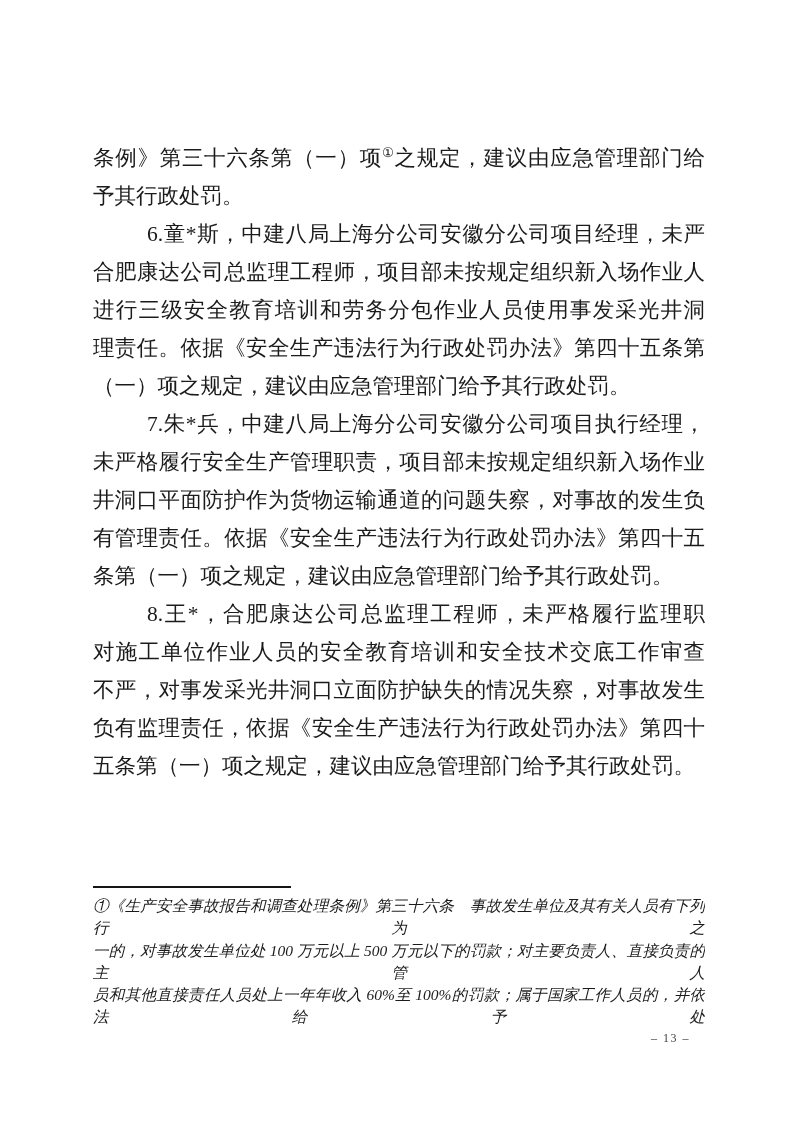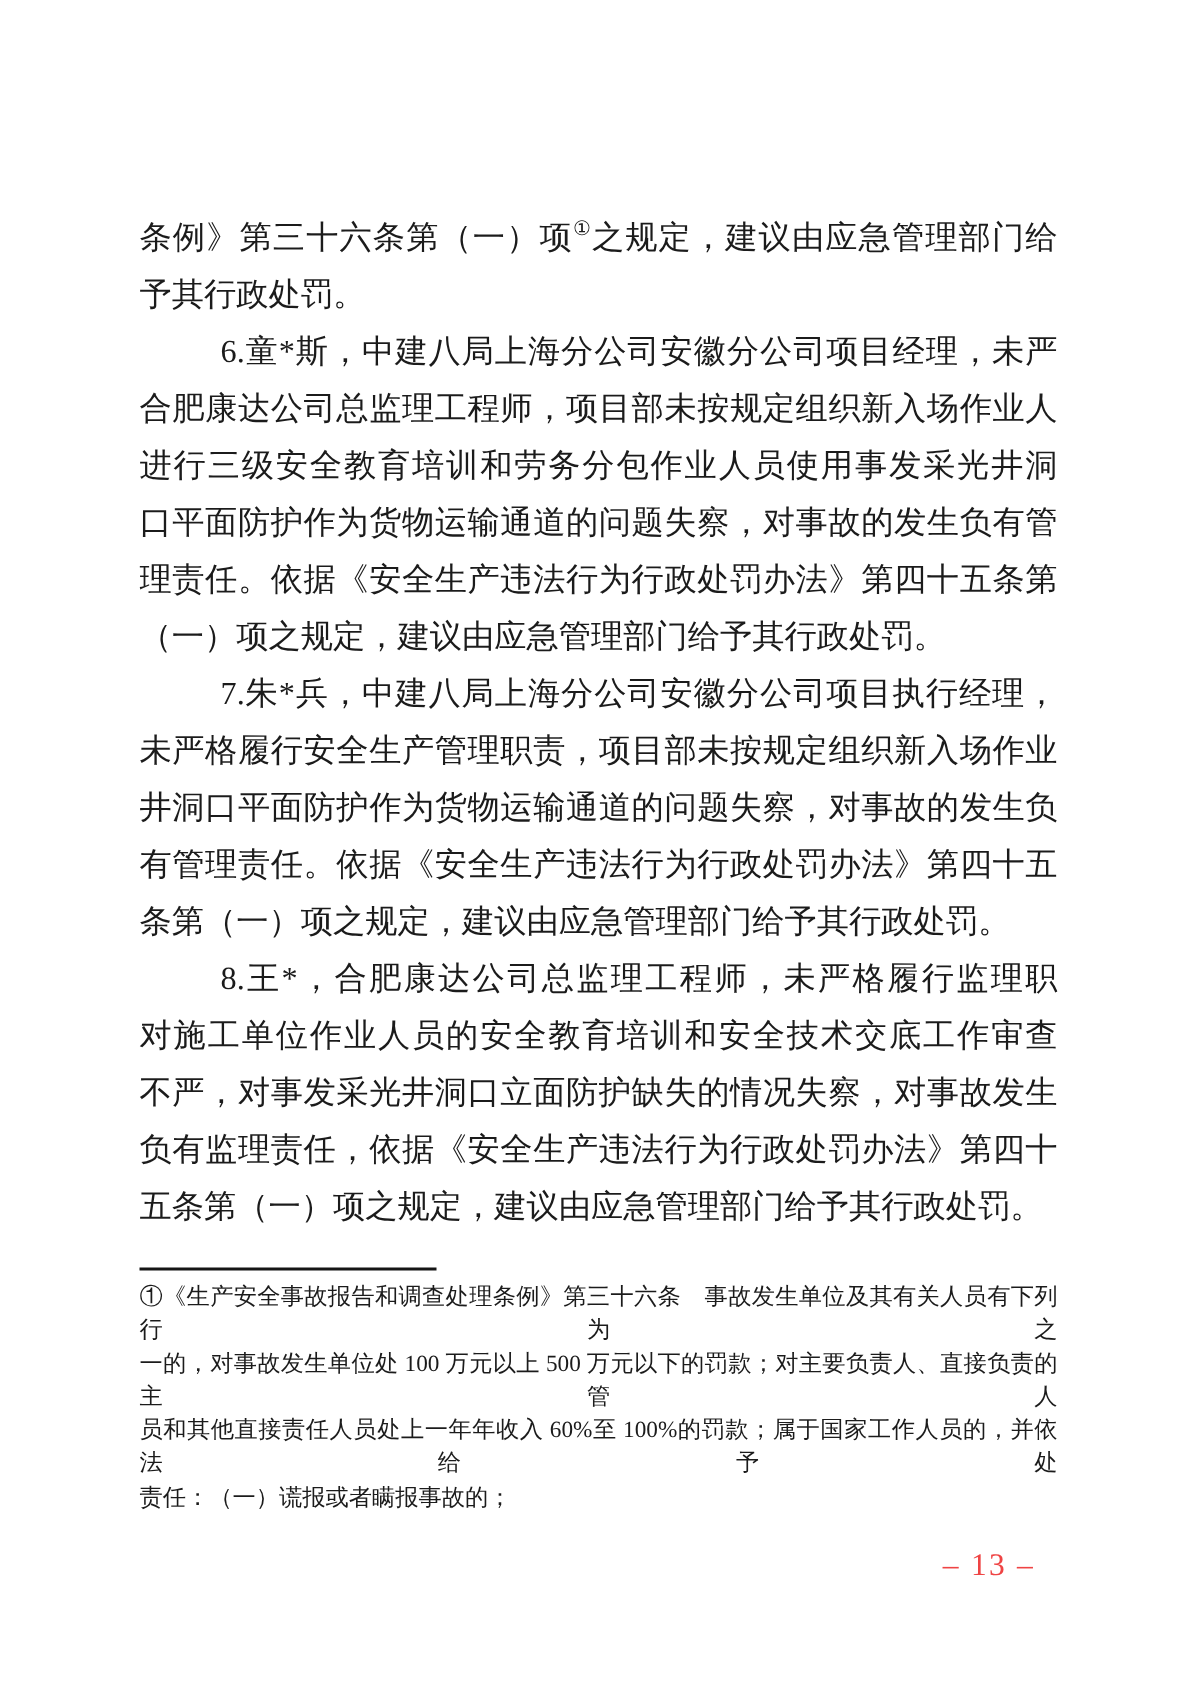--- a/index.html
+++ b/index.html
@@ -37,23 +37,24 @@
   .line.indent {
     text-indent: 54px;
   }
   .fnref {
     font-size: 0.62em;
     vertical-align: super;
     line-height: 0;
   }
   .footnote {
     position: absolute;
-    top: 845px;
+    top: 886px;
     left: 93px;
     width: 612px;
+    font-style: italic;
   }
   .fn-rule {
     width: 198px;
     height: 0;
     border-top: 2px solid #151515;
     margin: 0 0 7px 0;
   }
   .fn-line {
     font-size: 15.5px;
     line-height: 22.3px;
@@ -61,58 +62,56 @@
     text-align-last: justify;
     overflow: hidden;
   }
   .fn-line.last {
     text-align-last: left;
   }
   .footer {
     position: absolute;
     top: 1031px;
     right: 103px;
-    font-size: 21px;
+    font-size: 12px;
     letter-spacing: 1.5px;
-    color: #ef4444;
+    color: #404040;
   }
 </style>
 </head>
 <body>
 
 <div class="page">
 
   <div class="body-text" id="body-text">
       <div class="line">条例》第三十六条第（一）项<span class="fnref">①</span>之规定，建议由应急管理部门给</div>
       <div class="line last">予其行政处罚。</div>
       <div class="line indent">6.童*斯，中建八局上海分公司安徽分公司项目经理，未严</div>
       <div class="line">合肥康达公司总监理工程师，项目部未按规定组织新入场作业人员</div>
       <div class="line">进行三级安全教育培训和劳务分包作业人员使用事发采光井洞</div>
-      <div class="line">口平面防护作为货物运输通道的问题失察，对事故的发生负有管</div>
       <div class="line">理责任。依据《安全生产违法行为行政处罚办法》第四十五条第</div>
       <div class="line last">（一）项之规定，建议由应急管理部门给予其行政处罚。</div>
       <div class="line indent">7.朱*兵，中建八局上海分公司安徽分公司项目执行经理，</div>
       <div class="line">未严格履行安全生产管理职责，项目部未按规定组织新入场作业</div>
       <div class="line">井洞口平面防护作为货物运输通道的问题失察，对事故的发生负</div>
       <div class="line">有管理责任。依据《安全生产违法行为行政处罚办法》第四十五</div>
       <div class="line last">条第（一）项之规定，建议由应急管理部门给予其行政处罚。</div>
       <div class="line indent">8.王*，合肥康达公司总监理工程师，未严格履行监理职责，</div>
       <div class="line">对施工单位作业人员的安全教育培训和安全技术交底工作审查</div>
       <div class="line">不严，对事发采光井洞口立面防护缺失的情况失察，对事故发生</div>
       <div class="line">负有监理责任，依据《安全生产违法行为行政处罚办法》第四十</div>
       <div class="line last">五条第（一）项之规定，建议由应急管理部门给予其行政处罚。</div>
     </div>
 
   <div class="footnote">
     <div class="fn-rule"></div>
     <div id="fn-lines">
         <div class="fn-line">①《生产安全事故报告和调查处理条例》第三十六条　事故发生单位及其有关人员有下列行为之</div>
         <div class="fn-line">一的，对事故发生单位处 100 万元以上 500 万元以下的罚款；对主要负责人、直接负责的主管人</div>
         <div class="fn-line">员和其他直接责任人员处上一年年收入 60%至 100%的罚款；属于国家工作人员的，并依法给予处</div>
-        <div class="fn-line last">责任：（一）谎报或者瞒报事故的；</div>
       </div>
   </div>
 
   <div class="footer">
     <span>– 13 –</span>
   </div>
 
 </div>
 
 </body></html>

